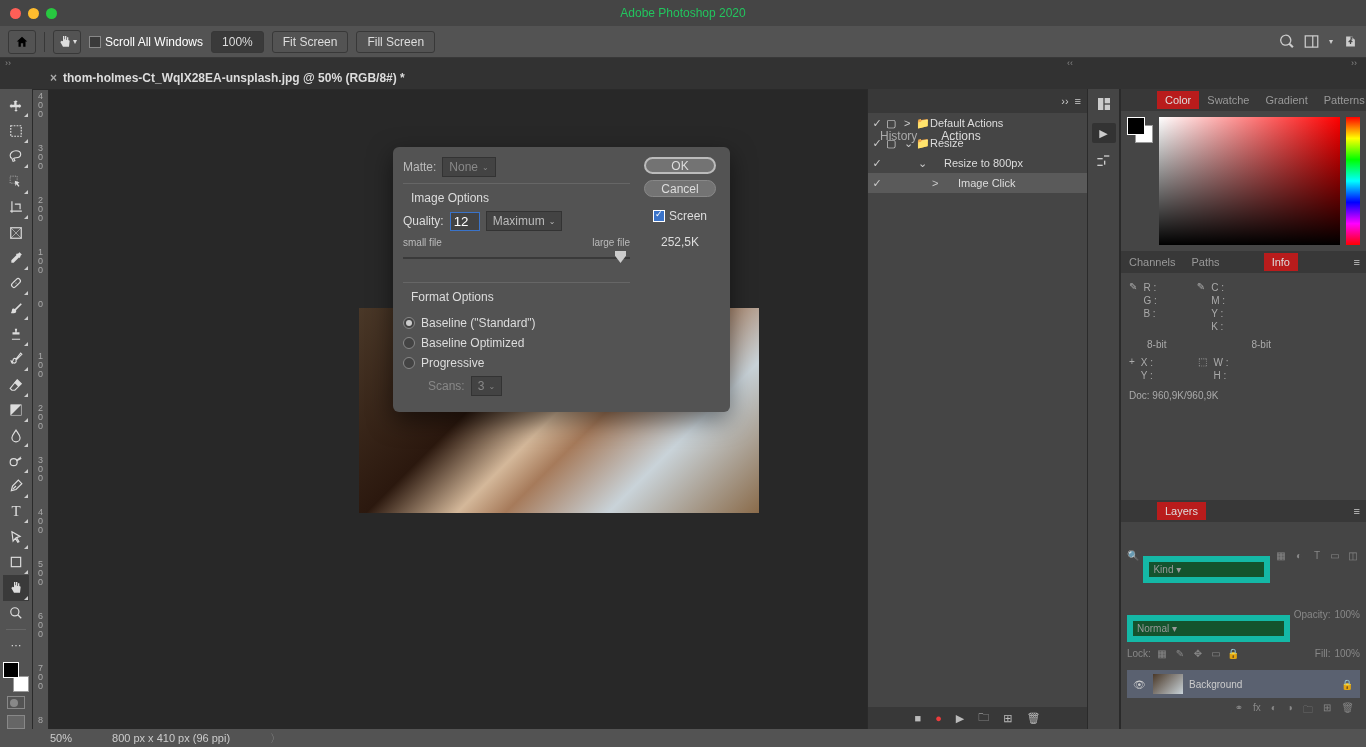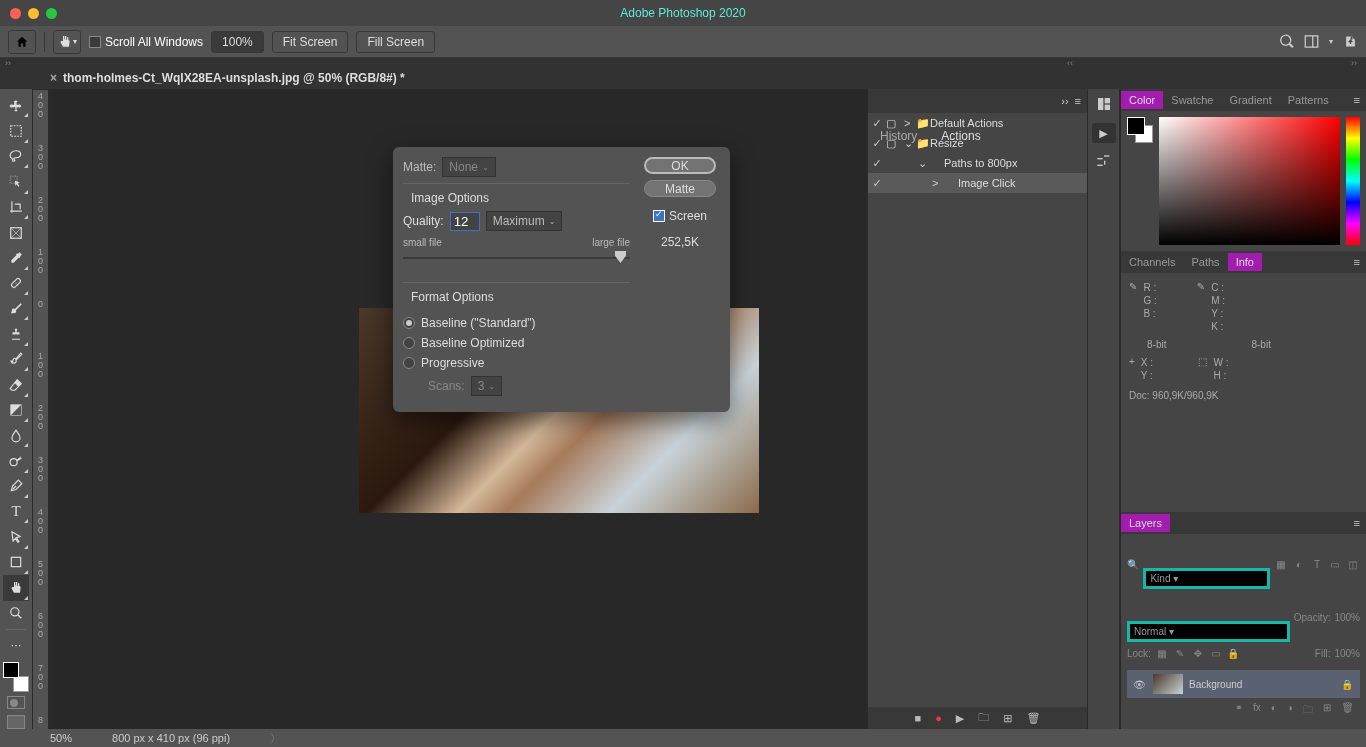--- a/index.html
+++ b/index.html
@@ -3,21 +3,21 @@
 <meta charset="utf-8">
 <style>
 * { margin:0; padding:0; box-sizing:border-box; font-family:"Helvetica Neue",Arial,sans-serif; }
 body { width:1366px; height:747px; background:#323232; color:#ccc; font-size:11px; overflow:hidden; position:relative; }
 
 
 .titlebar { height:26px; background:#454545; display:flex; align-items:center; position:relative; }
 .traffic { display:flex; gap:7px; margin-left:10px; }
 .tlight { width:11px; height:11px; border-radius:50%; }
 .tl-red{background:#ff5f57;} .tl-yel{background:#febc2e;} .tl-grn{background:#28c840;}
-.title { position:absolute; left:50%; transform:translateX(-50%); color:#5eead4; font-size:12px; }
+.title { position:absolute; left:50%; transform:translateX(-50%); color:#22c55e; font-size:12px; }
 
 
 .optbar { height:32px; background:#535353; display:flex; align-items:center; padding:0 8px; gap:8px; border-bottom:1px solid #383838;}
 .homebtn,.handbtn{width:28px;height:24px;display:flex;align-items:center;justify-content:center;border:1px solid #383838;border-radius:3px;color:#ddd;}
 .handbtn svg{fill:#ddd;}
 .optchk{display:flex;align-items:center;gap:4px;color:#ffffff;font-size:12px;}
 .optchk .cb{width:12px;height:12px;border:1px solid #888;background:#3a3a3a;}
 .zoombtn{padding:3px 10px;border:1px solid #383838;border-radius:3px;color:#ddd;font-size:12px;background:#535353;}
 .zoombtn.pct{background:#3a3a3a;}
 .optright{margin-left:auto;display:flex;gap:10px;align-items:center;}
@@ -78,38 +78,38 @@
 .actrow .rec{width:18px;}
 .actrow .ind{display:inline-block;}
 .actbottom{height:22px;background:#383838;display:flex;align-items:center;justify-content:center;gap:14px;}
 .actbottom span{color:#bbb;font-size:11px;cursor:pointer;}
 .actbottom .recdot{color:#ed3b3b;}
 
 
 .rpanels{width:246px;background:#454545;display:flex;flex-direction:column;border-left:1px solid #2a2a2a;}
 .rtabs{display:flex;background:#383838;height:22px;align-items:center;}
 .rtab{padding:3px 8px;color:#999;font-size:11px;}
-.rtab.sel{background:#a21caf;color:#ddd;}
+.rtab.sel{background:#b91c1c;color:#ddd;margin-left:36px;}
 .rtabs .ham{margin-left:auto;padding-right:6px;color:#ccc;}
 .colorbody{height:140px;display:flex;padding:6px;gap:6px;position:relative;}
 .colorswatch{width:26px;height:26px;position:relative;}
 .colorswatch .fg{position:absolute;top:0;left:0;width:18px;height:18px;background:#000;border:1.5px solid #fff;}
 .colorswatch .bg{position:absolute;bottom:0;right:0;width:18px;height:18px;background:#fff;border:1px solid #999;}
 .colorfield{flex:1;background:linear-gradient(to bottom,rgba(0,0,0,0),#000),linear-gradient(to right,#fff,#ff0000);}
 .huebar{width:14px;background:linear-gradient(to bottom,#ff0000,#ffff00,#00ff00,#00ffff,#0000ff,#ff00ff,#ff0000);}
 
 .infobody{padding:8px;font-size:10px;color:#aaa;}
 .inforow{display:flex;gap:40px;margin-bottom:6px;}
 .infocol{display:flex;gap:6px;}
 .infolbls{display:flex;flex-direction:column;line-height:13px;}
 .infotxt{margin-top:8px;line-height:14px;}
 
 .layersbody{padding:6px;font-size:10px;}
 .lyrrow{display:flex;align-items:center;gap:4px;margin-bottom:4px;}
-.lyrsel{background:#000000;border:3px solid #14b8a6;padding:2px 4px;color:#999;flex:1;margin-top:28px;}
+.lyrsel{background:#14532d;border:6px solid #14b8a6;padding:2px 4px;color:#999;flex:1;margin-top:28px;}
 .lyrrow .ic{width:14px;height:14px;display:flex;align-items:center;justify-content:center;color:#888;}
 .layeritem{display:flex;align-items:center;height:28px;gap:6px;background:#5a6170;padding:0 6px;margin-top:6px;}
 .layeritem .eye{width:14px;color:#ccc;}
 .layeritem .thumb{width:30px;height:20px;background:linear-gradient(135deg,#4a3828,#c9d3d9);}
 .layeritem .lock{margin-left:auto;color:#ccc;}
 .layerbottom{display:flex;justify-content:flex-end;gap:10px;padding:4px 6px;color:#888;margin-top:auto;}
 
 
 .status{position:absolute;left:0;right:0;bottom:0;height:18px;background:#535353;display:flex;align-items:center;font-size:11px;color:#ccc;padding-left:50px;gap:40px;}
 
@@ -462,21 +462,21 @@
           <span style="width:12px;color:#ccc;">⌄</span>
           <span style="width:14px;">📁</span>
           <span>Resize</span>
         </div>
         <div class="actrow">
           <span class="chk">✓</span>
           <span class="rec"></span>
           <span class="ind" style="width:14px"></span>
           <span style="width:12px;color:#ccc;">⌄</span>
           <span style="width:14px;"></span>
-          <span>Paths to 800px</span>
+          <span>Resize to 800px</span>
         </div>
         <div class="actrow sel">
           <span class="chk">✓</span>
           <span class="rec"></span>
           <span class="ind" style="width:28px"></span>
           <span style="width:12px;color:#ccc;">&gt;</span>
           <span style="width:14px;"></span>
           <span>Image Click</span>
         </div>
       </div>
@@ -679,21 +679,21 @@
           <span>Scans:</span>
           <div class="dlg-sel dis">
               <span>3</span> 
               <span style="font-size:8px;">⌄</span>
             </div>
         </div>
       </div>
     </div>
     <div class="dlg-right">
       <div class="dlg-btn ok">OK</div>
-      <div class="dlg-btn">Matte</div>
+      <div class="dlg-btn">Cancel</div>
       <div class="dlg-chk">
           <div class="cb"></div>
           <span>Screen</span>
         </div>
       <div class="dlg-size">252,5K</div>
     </div>
   </div>
 </div>
 
 </body></html>

